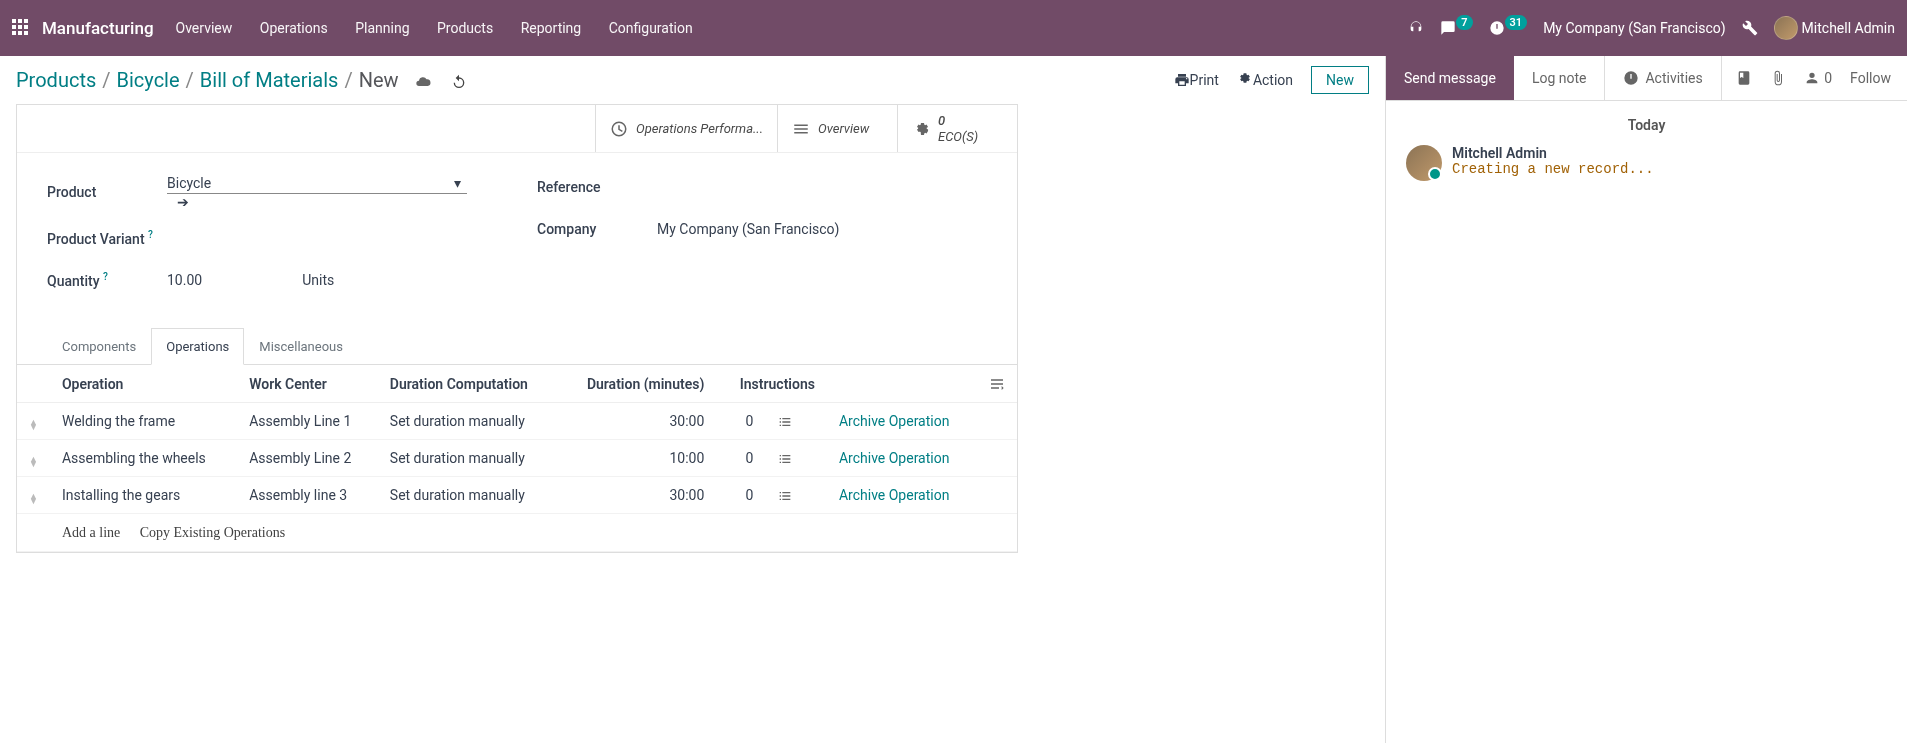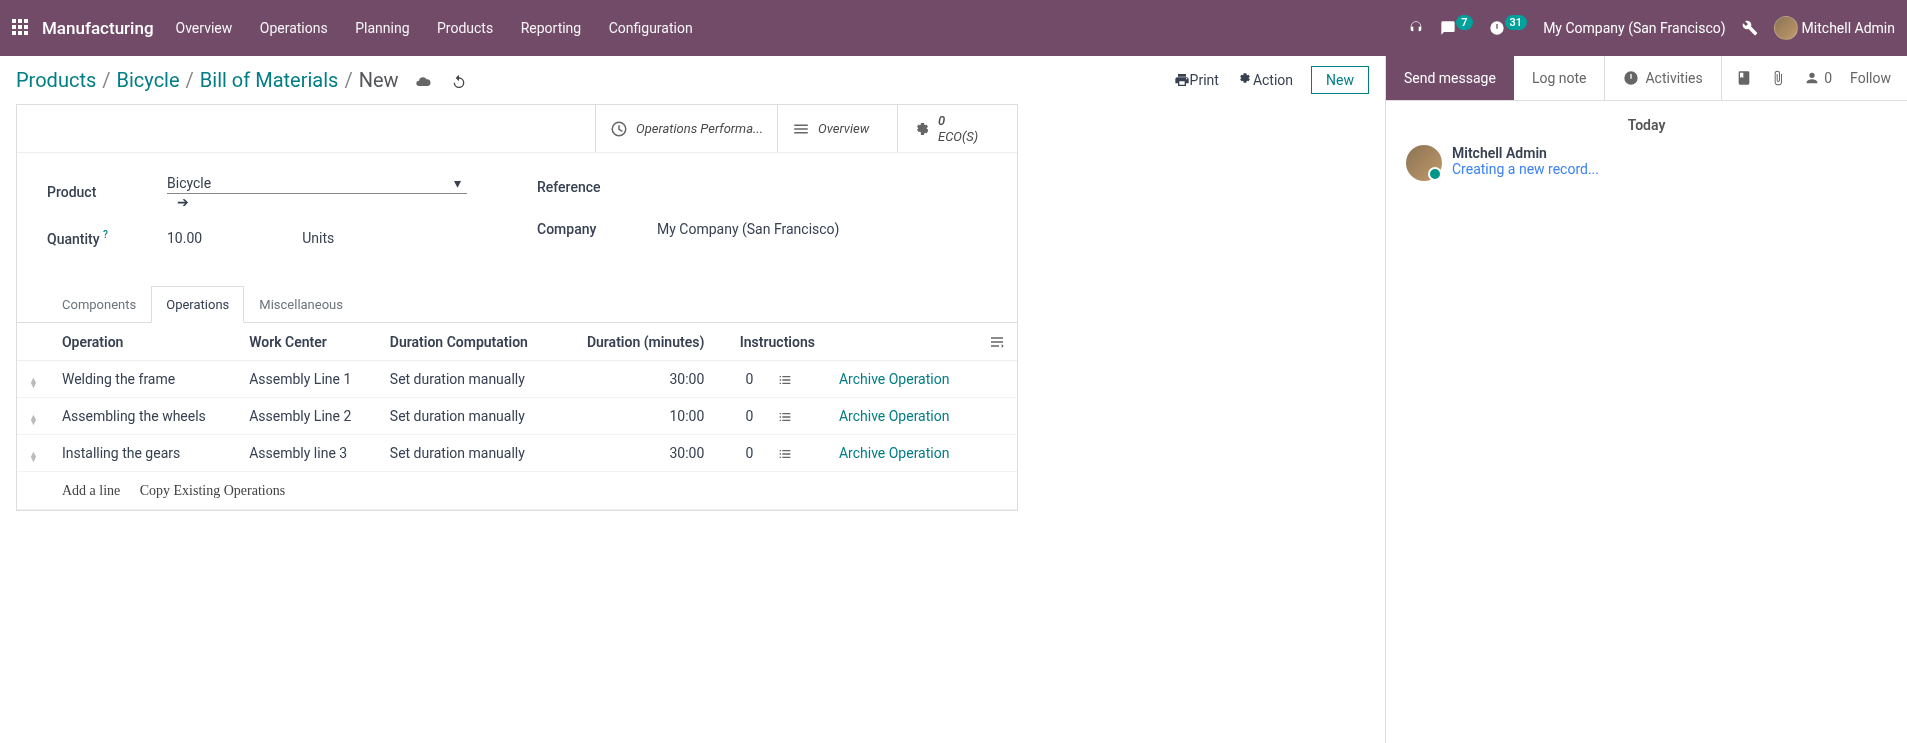--- a/index.html
+++ b/index.html
@@ -79,21 +79,21 @@
 .side-tabs .tools { display: flex; align-items: center; gap: 18px; padding-right: 16px; color: #666; font-size: 14px; }
 .side-tabs .tools .item { display: flex; align-items: center; gap: 4px; cursor: pointer; }
 
 .chatter-body { padding: 16px 20px; }
 .chatter-today { text-align: center; color: #555; font-weight: 600; margin-bottom: 12px; font-size: 14px; }
 .msg { display: flex; gap: 10px; }
 .msg .avatar { width: 36px; height: 36px; border-radius: 50%; background: linear-gradient(135deg,#8b7355,#c19a6b); position: relative; }
 .msg .avatar::after { content:''; position:absolute; bottom:0; right:0; width:10px; height:10px; background:#009688; border:2px solid #fff; border-radius:50%; }
 .msg .msg-body { font-size: 14px; }
 .msg .msg-author { font-weight: 600; color: #374151; }
-.msg .msg-text { color: #3b82f6; }
+.msg .msg-text { color: #a16207; font-family: Liberation Mono, monospace; }
 
 svg.icon { width: 16px; height: 16px; vertical-align: middle; }
 .sort-handle { display: inline-flex; flex-direction: column; line-height: 5px; color: #bbb; font-size: 9px; }
 </style>
 </head>
 <body>
 
 <div class="topbar">
   <div class="apps-icon">
       <span></span>
@@ -215,20 +215,24 @@
             <div class="form-col">
               <div class="form-row">
                 <div class="flabel">Product</div>
                 <div class="fval">
                   <div class="product-input">
                     <input value="Bicycle" style="">
                     <span class="caret">▾</span>
                   </div>
                   <span class="arrow" style="margin-left:10px;">➔</span>
                 </div>
+              </div>
+              <div class="form-row">
+                <div class="flabel"><span>Product Variant</span> <span class="q">?</span></div>
+                <div class="fval"></div>
               </div>
               <div class="form-row">
                 <div class="flabel"><span>Quantity</span> <span class="q">?</span></div>
                 <div class="fval" style="display:flex; gap:100px;">
                     <span>10.00</span>
                     <span>Units</span>
                   </div>
               </div>
             </div>
             <div class="form-col">

